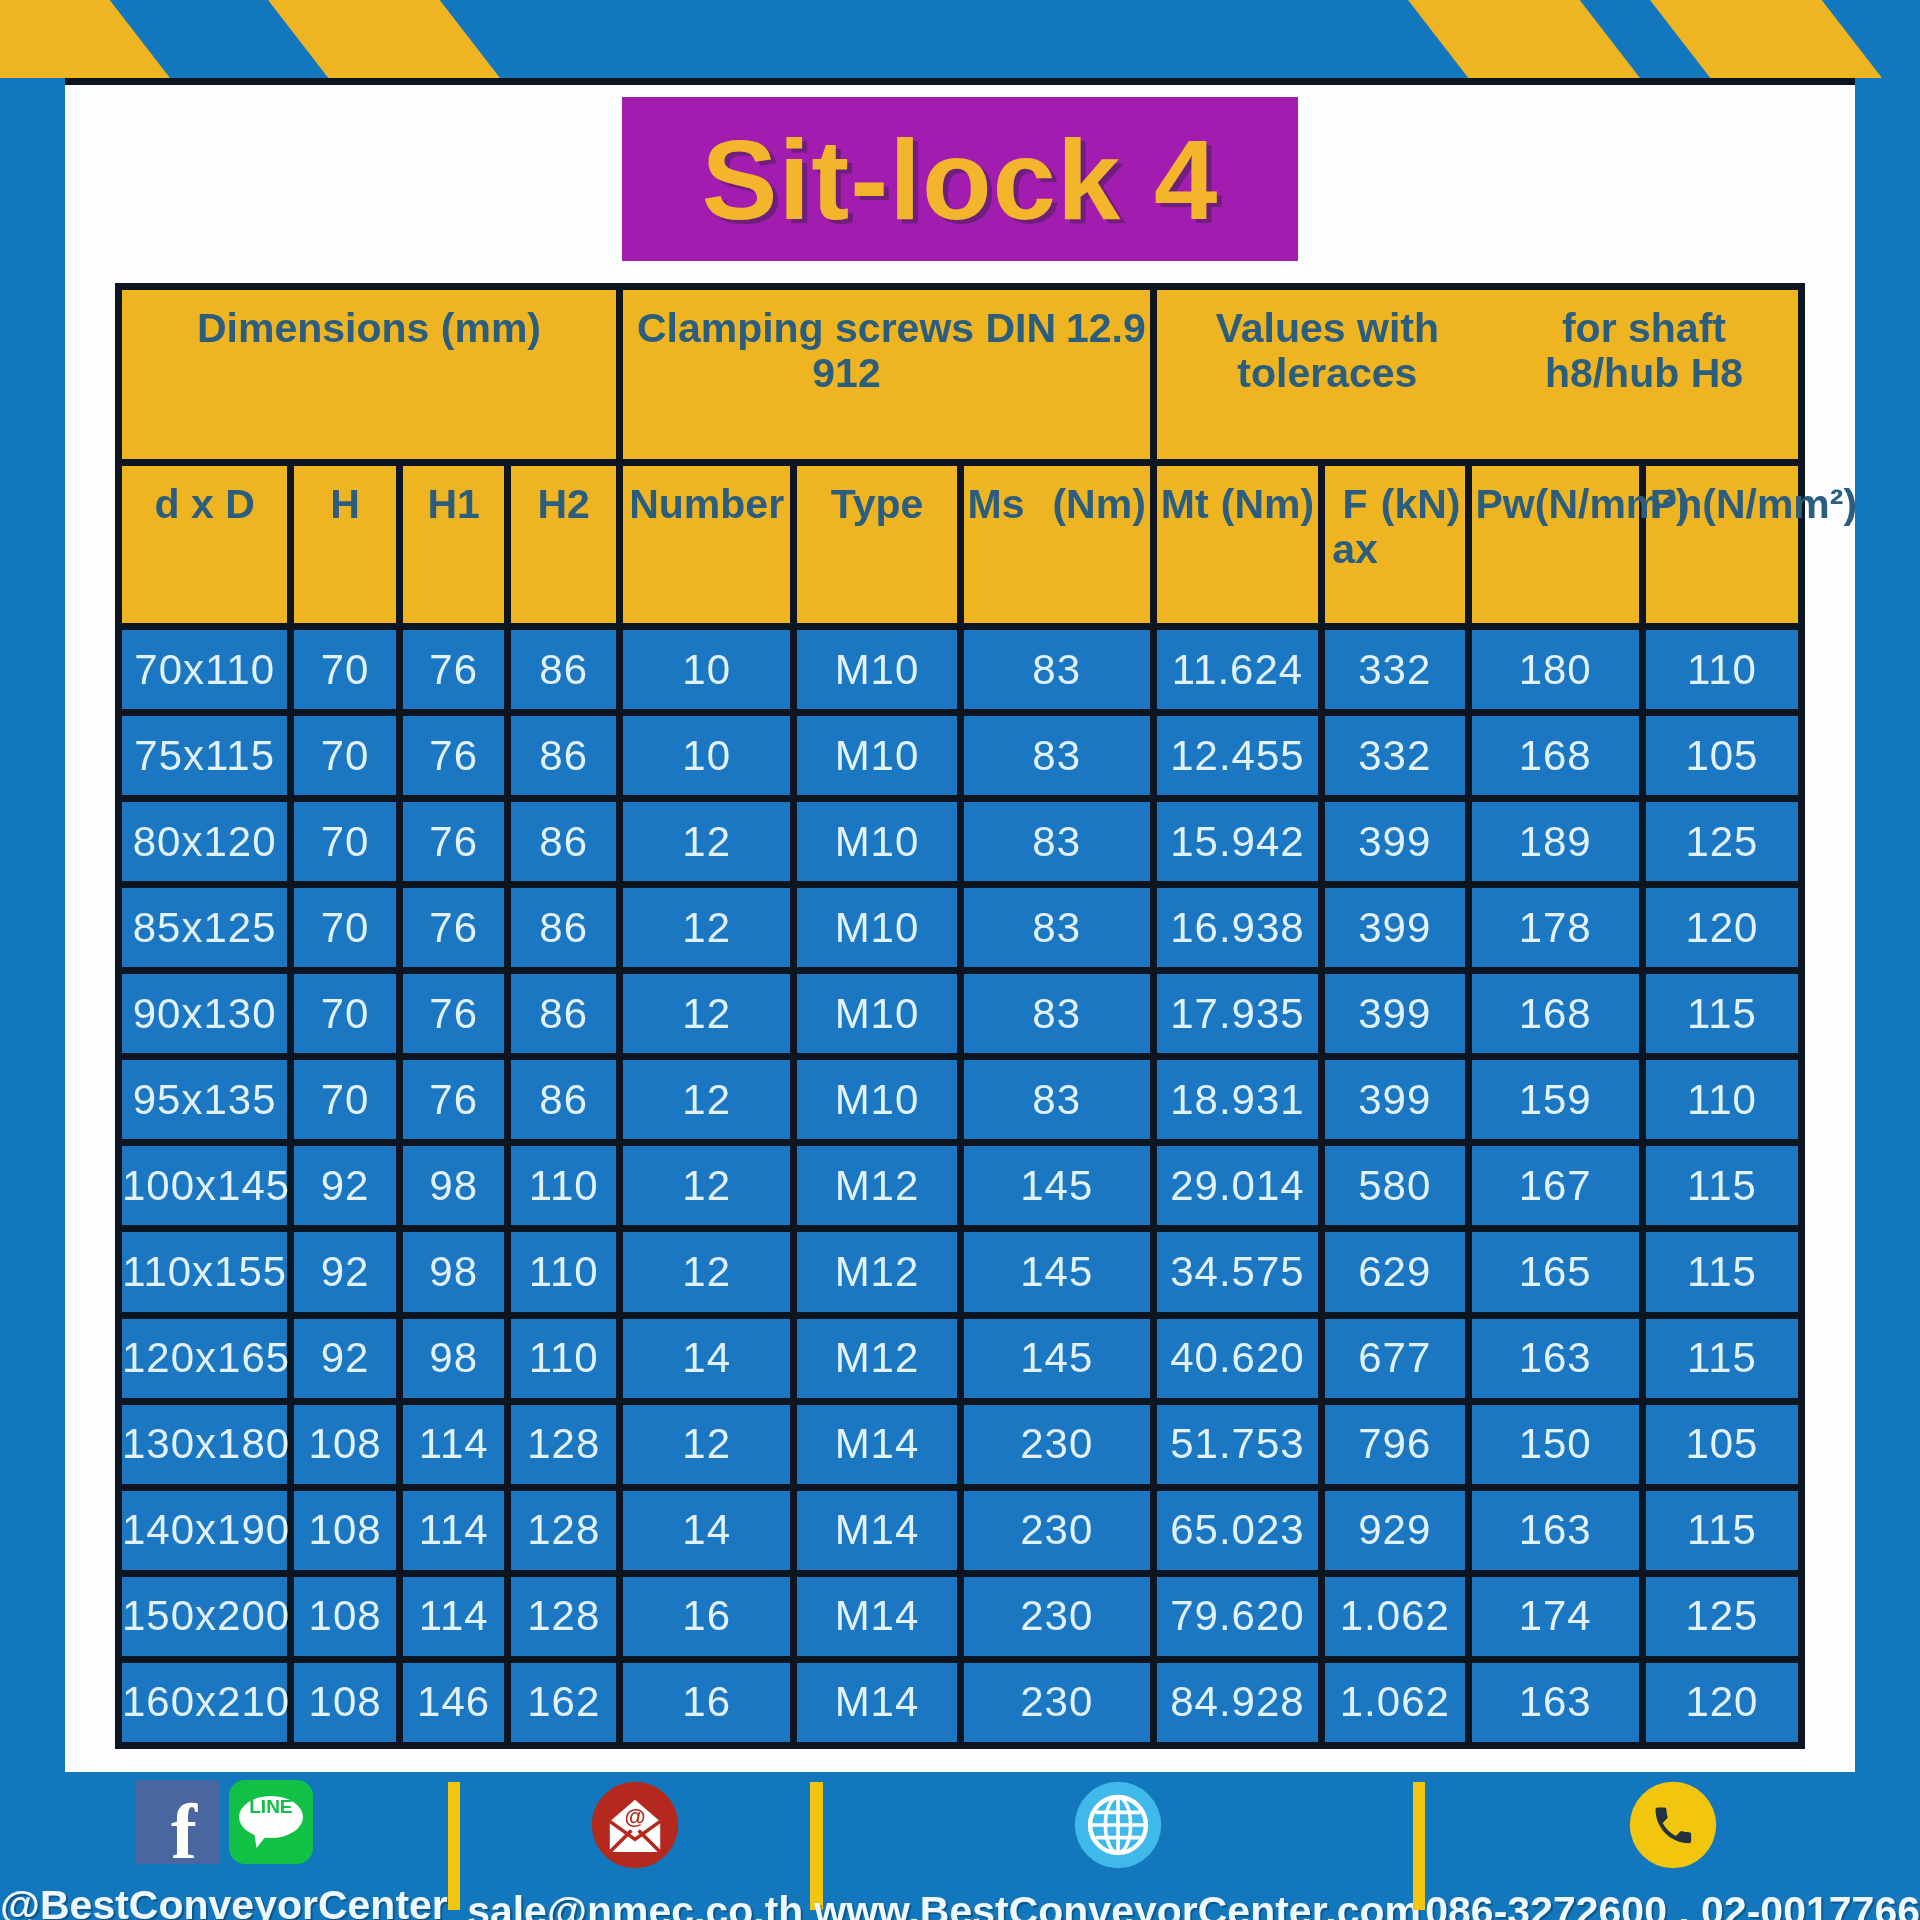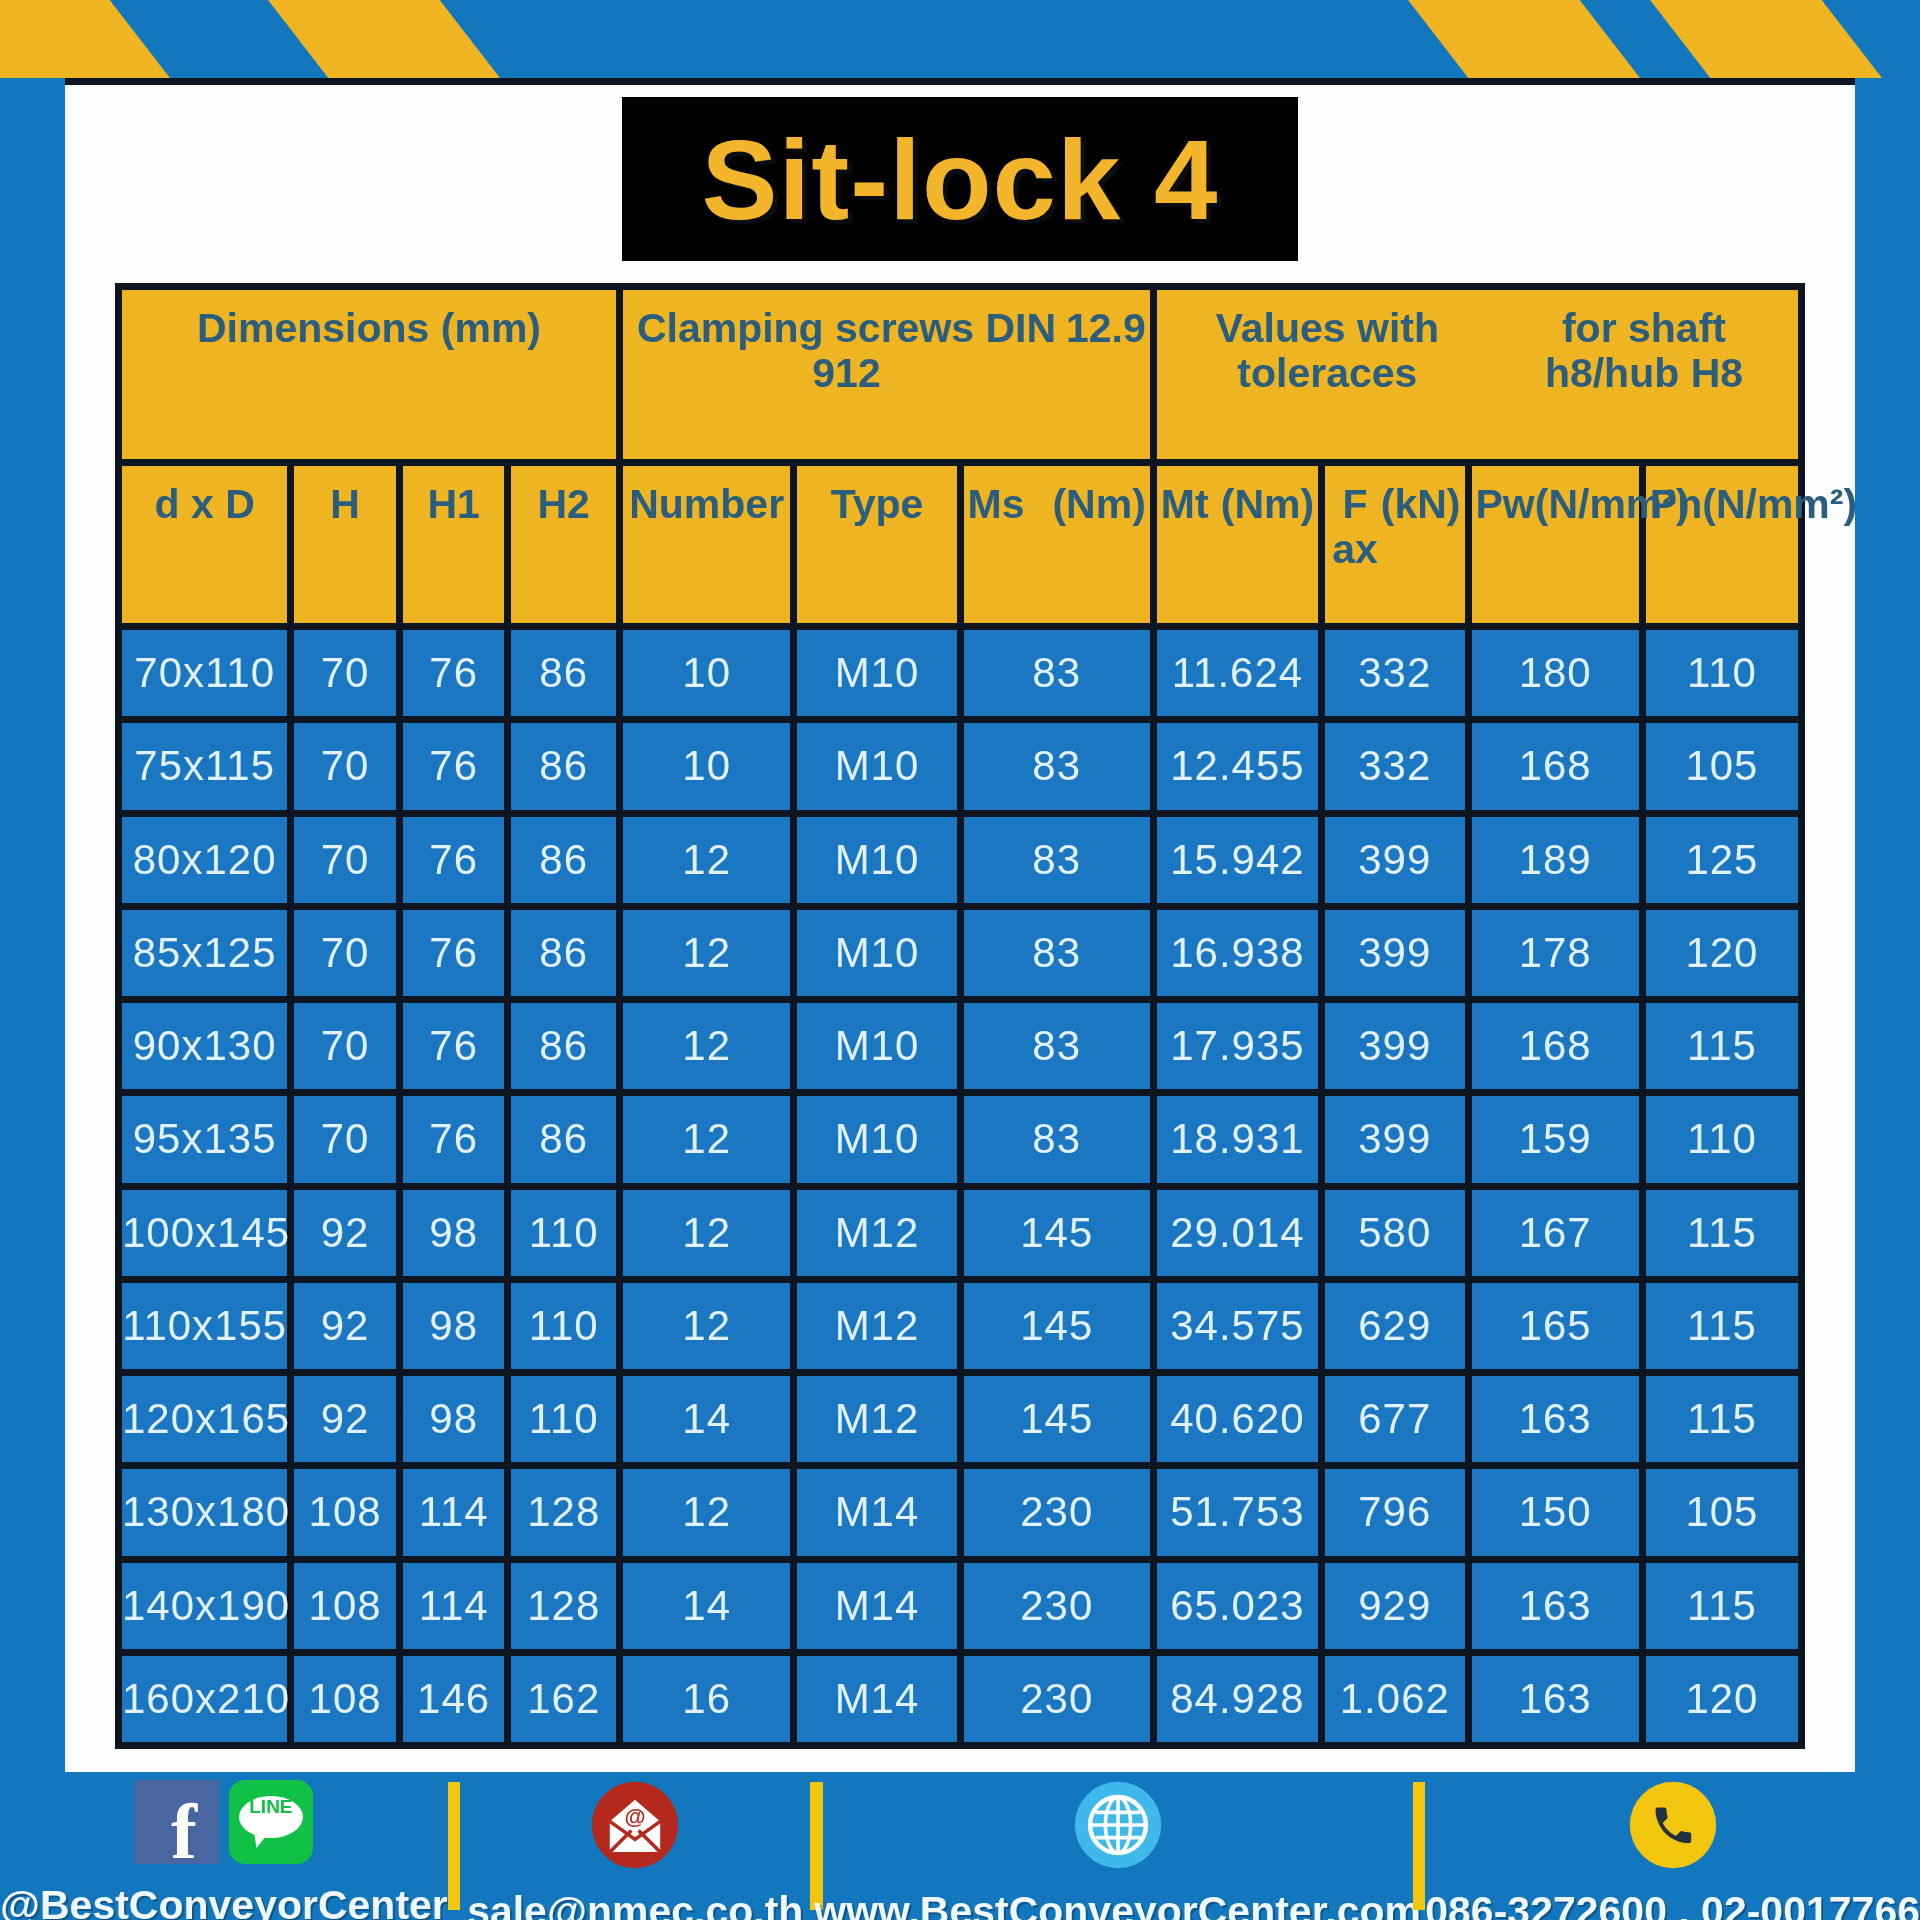--- a/index.html
+++ b/index.html
@@ -12,21 +12,21 @@
           clip-path:polygon(0 0,74% 0,100% 100%,26% 100%);}
   .stripe.s1{left:-62px;}
   .stripe.s2{left:268px;}
   .stripe.s3{left:1408px;}
   .stripe.s4{left:1650px;}
 
   
   .content{position:absolute;left:65px;top:78px;width:1790px;height:1694px;
            background:#FBFDFE;border-top:7px solid #0D1520;box-sizing:border-box;}
 
-  .title-box{width:676px;height:164px;margin:12px auto 0;background:#000000;
+  .title-box{width:676px;height:164px;margin:12px auto 0;background:#a21caf;
              display:flex;align-items:center;justify-content:center;}
   .title-text{font-size:114px;font-weight:bold;color:#F2B52B;
               text-shadow:5px 4px 0 rgba(25,35,45,.38);letter-spacing:1px;}
 
   
   table.spec{position:absolute;left:50px;top:198px;width:1690px;height:1466px;
              border-collapse:collapse;table-layout:fixed;}
   table.spec th,table.spec td{border:7px solid #0D1520;padding:0;}
   table.spec thead th{background:#EFB421;color:#2B5E7E;font-weight:bold;}
   tr.group-row{height:176px;}
@@ -314,20 +314,33 @@
             <td>128</td>
             <td>14</td>
             <td>M14</td>
             <td>230</td>
             <td>65.023</td>
             <td>929</td>
             <td>163</td>
             <td>115</td>
           </tr>
           <tr>
+            <td>150x200</td>
+            <td>108</td>
+            <td>114</td>
+            <td>128</td>
+            <td>16</td>
+            <td>M14</td>
+            <td>230</td>
+            <td>79.620</td>
+            <td>1.062</td>
+            <td>174</td>
+            <td>125</td>
+          </tr>
+          <tr>
             <td>160x210</td>
             <td>108</td>
             <td>146</td>
             <td>162</td>
             <td>16</td>
             <td>M14</td>
             <td>230</td>
             <td>84.928</td>
             <td>1.062</td>
             <td>163</td>

